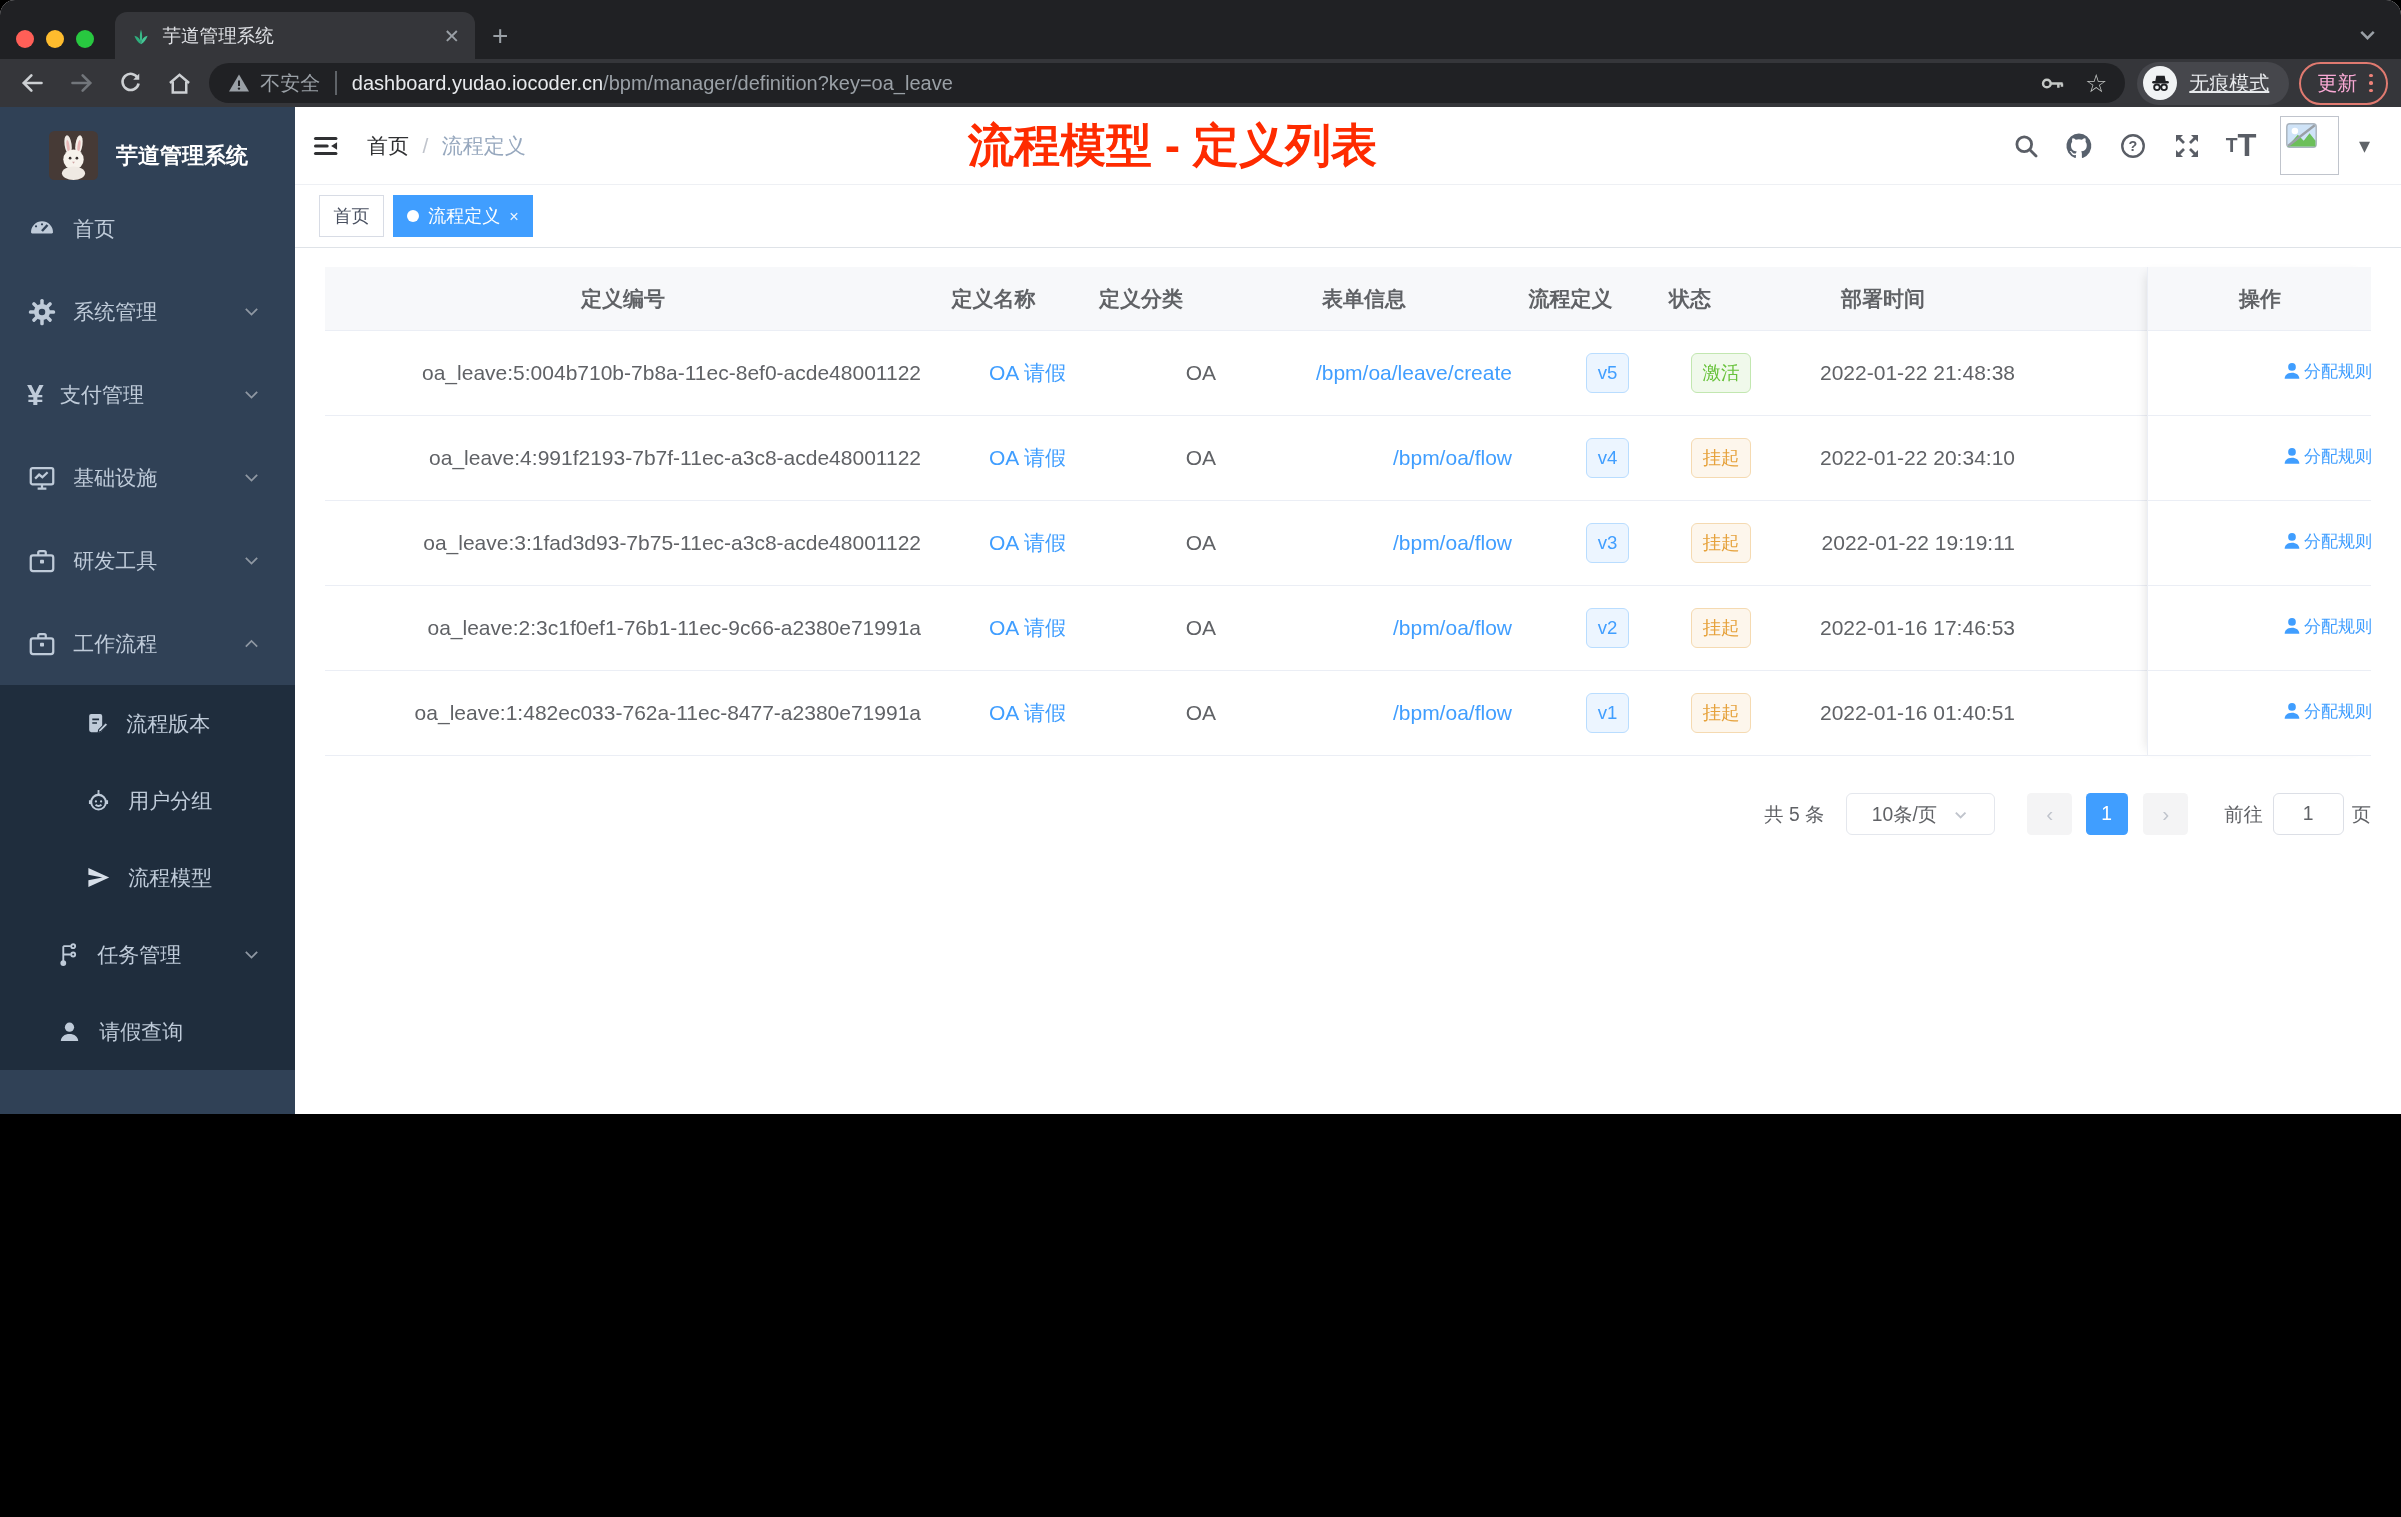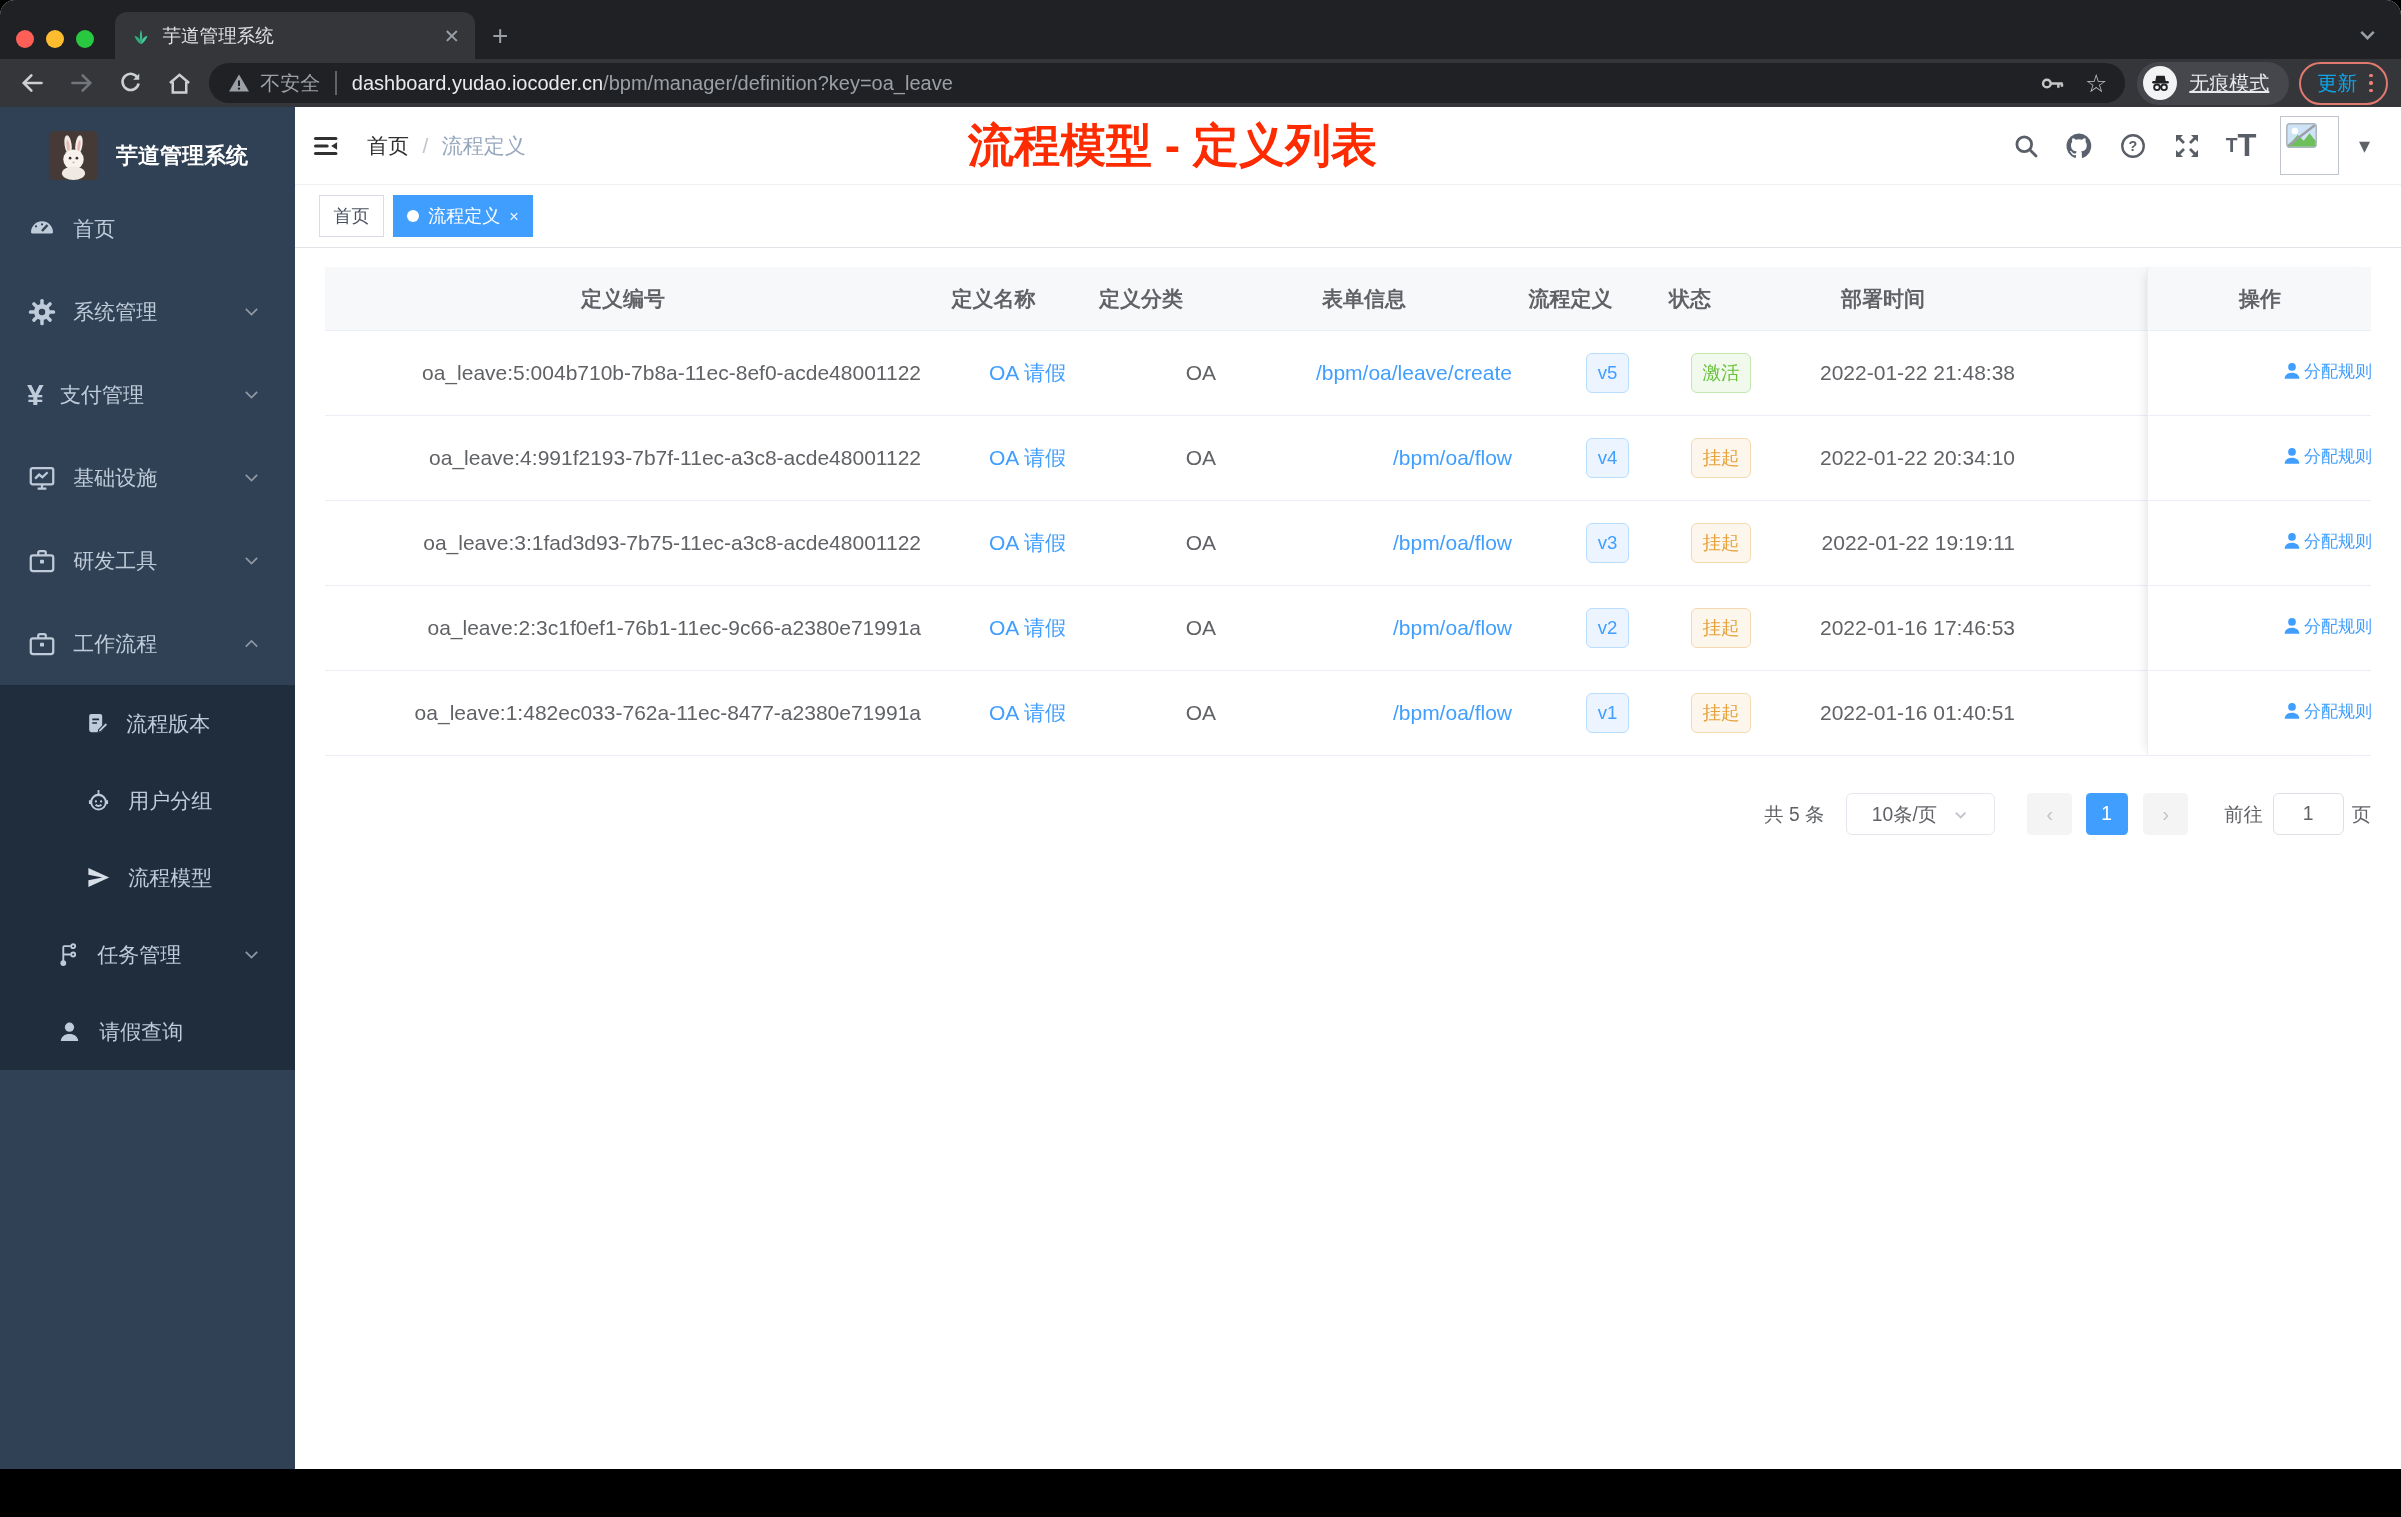--- a/index.html
+++ b/index.html
@@ -1,17 +1,17 @@
 <!DOCTYPE html>
 <html style="font-size:12px"><head>
 <meta charset="utf-8">
 <style>
   * { margin:0; padding:0; box-sizing:border-box; }
   html,body { width:2401px; height:1518px; background:#000; font-family:"Liberation Sans","DejaVu Sans",sans-serif; }
-  .window { width:2401px; height:1469px; border-radius:15px 15px 0 0; overflow:hidden; display:flex; flex-direction:column; background:#fff; }
+  .window { width:2401px; height:1114px; border-radius:15px 15px 0 0; overflow:hidden; display:flex; flex-direction:column; background:#fff; }
 
   
   .tabstrip { height:59px; background:#202124; position:relative; flex:0 0 auto; }
   .traffic { position:absolute; left:16.3px; top:30px; display:flex; gap:12px; }
   .traffic i { width:18px; height:18px; border-radius:50%; display:block; }
   .t-red{background:#ff5f57}.t-yellow{background:#febc2e}.t-green{background:#28c840}
   .tab { position:absolute; left:115px; top:12px; width:360px; height:48px; background:#35363a; border-radius:12px 12px 0 0; display:flex; align-items:center; padding:0 15px; gap:10.4px; }
   .tab-title { color:#dfe1e5; font-size:18.6px; flex:1; white-space:nowrap; overflow:hidden; }
   .tab-close { color:#9aa0a6; font-size:19.3px; cursor:default; }
   .newtab { position:absolute; left:492px; top:22px; color:#9aa0a6; font-size:28px; line-height:28px; }
@@ -22,21 +22,21 @@
   .omnibox { width:1916px; height:40px; background:#202124; border-radius:20px; display:flex; align-items:center; padding:8px 18px; margin-left:-6px; flex:0 0 auto; }
   .insecure-label { color:#9aa0a6; font-size:20px; margin:0 15px 0 9px; }
   .omni-sep { width:1.5px; height:24px; background:#5f6368; margin-right:15px; }
   .url-domain { color:#e8eaed; font-size:20px; }
   .url-path { color:#9aa0a6; font-size:20px; }
   .omni-right { margin-left:auto; display:flex; align-items:center; gap:19.3px; }
   .star-glyph { color:#c4c7c5; font-size:25px; }
   .incognito-chip { height:43px; background:#46474c; border-radius:21.5px; display:flex; align-items:center; gap:12px; padding:0 19.3px 0 6px; margin-left:12px; flex:0 0 auto; }
   .spy-circle { width:34px; height:34px; border-radius:50%; background:#f1f3f4; display:flex; align-items:center; justify-content:center; }
   .incognito-label { color:#e8eaed; font-size:20px;text-decoration:underline; }
-  .update-pill { height:43px; border:2.2px solid #e07a70; border-radius:21.5px; display:flex; align-items:center; gap:12px; padding:0 13.4px 0 16.3px; margin-left:10.4px; color:#0ea5e9; font-size:20px; flex:0 0 auto; }
+  .update-pill { height:43px; border:2.2px solid #e07a70; border-radius:21.5px; display:flex; align-items:center; gap:12px; padding:0 13.4px 0 16.3px; margin-left:10.4px; color:#f9a8d4; font-size:20px; flex:0 0 auto; }
   .kebab { display:flex; flex-direction:column; gap:3.7px; }
   .kebab i { width:3.7px; height:3.7px; border-radius:50%; background:#ed8178; display:block; }
 
   
   .app { flex:1; display:flex; min-height:0; }
   .sidebar { width:295px; background:#304156; color:#bfcbd9; flex:0 0 auto; display:flex; flex-direction:column; }
   .logo-row { height:80px; display:flex; align-items:center; gap:18px; padding:17px 0 0 49px; }
   .logo-title { color:#fff; font-size:22px; font-weight:bold; white-space:nowrap; }
   .menu-item { height:83px; display:flex; align-items:center; font-size:21px; position:relative; cursor:pointer; }
   .menu-item .lbl { margin-left:16.3px; }

